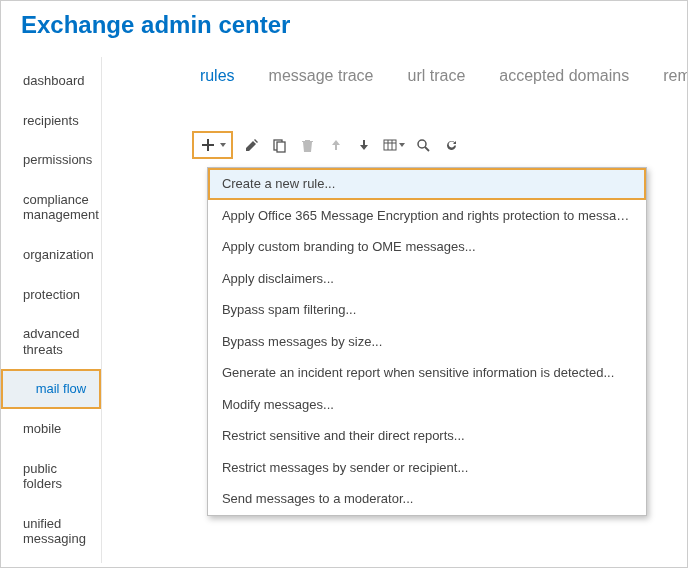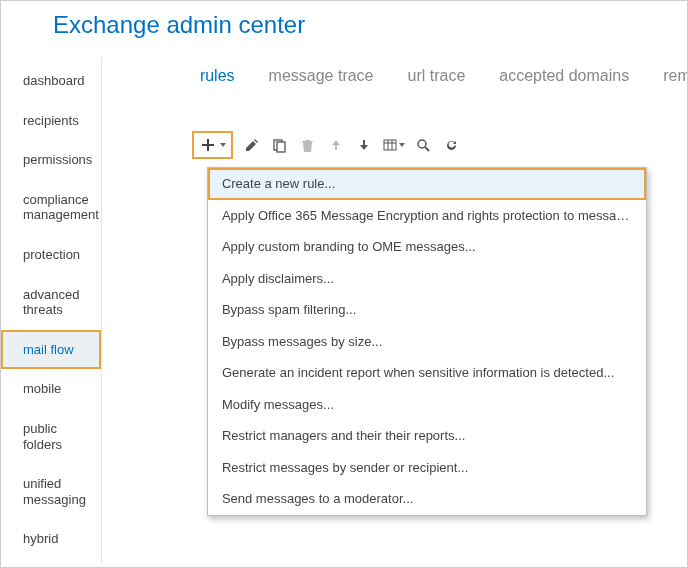--- a/index.html
+++ b/index.html
@@ -10,23 +10,22 @@
       background: #fff;
       width: 688px;
       height: 568px;
       overflow: hidden;
       position: relative;
       border: 1px solid #ccc;
     }
     .page-title {
       color: #0072c6;
       font-size: 24px;
-      font-weight: 400;
+      font-weight: 700;
       padding: 10px 0 18px 20px;
-      margin-left: 32px;
     }
     .layout {
       display: flex;
       height: calc(100% - 60px);
       gap: 40px;
     }
     .sidebar {
       width: 193px;
       border-right: 1px solid #e5e5e5;
       padding-top: 4px;
@@ -35,20 +34,21 @@
       display: block;
       padding: 10px 0 10px 20px;
       color: #444;
       cursor: pointer;
       border: 2px solid transparent;
       line-height: 1.2;
     }
     .sidebar-item.selected {
       color: #0072c6;
       background: #eaf0f4;
+      text-align: center;
     }
     .highlight-box {
       border: 2px solid #e8a33d;
     }
     .main {
       flex: 1;
       padding-left: 50px;
       padding-top: 6px;
       position: relative;
     }
@@ -141,20 +141,21 @@
 
 <div class="page-title">Exchange admin center</div>
 
 <div class="layout">
 
   <div class="sidebar">
     <div class="sidebar-item">dashboard</div>
     <div class="sidebar-item">recipients</div>
     <div class="sidebar-item">permissions</div>
     <div class="sidebar-item">compliance management</div>
+    <div class="sidebar-item">organization</div>
     <div class="sidebar-item">protection</div>
     <div class="sidebar-item">advanced threats</div>
     <div class="sidebar-item selected highlight-box">mail flow</div>
     <div class="sidebar-item">mobile</div>
     <div class="sidebar-item">public folders</div>
     <div class="sidebar-item">unified messaging</div>
     <div class="sidebar-item">hybrid</div>
   </div>
 
   <div class="main">
@@ -228,19 +229,19 @@
 
     <div class="dropdown">
       <div class="dropdown-item hovered highlight-box">Create a new rule...</div>
       <div class="dropdown-item">Apply Office 365 Message Encryption and rights protection to messages...</div>
       <div class="dropdown-item">Apply custom branding to OME messages...</div>
       <div class="dropdown-item">Apply disclaimers...</div>
       <div class="dropdown-item">Bypass spam filtering...</div>
       <div class="dropdown-item">Bypass messages by size...</div>
       <div class="dropdown-item">Generate an incident report when sensitive information is detected...</div>
       <div class="dropdown-item">Modify messages...</div>
-      <div class="dropdown-item">Restrict managers and their their reports...</div>
+      <div class="dropdown-item">Restrict sensitive and their direct reports...</div>
       <div class="dropdown-item">Restrict messages by sender or recipient...</div>
       <div class="dropdown-item">Send messages to a moderator...</div>
     </div>
 
   </div>
 </div>
 
 </body></html>

